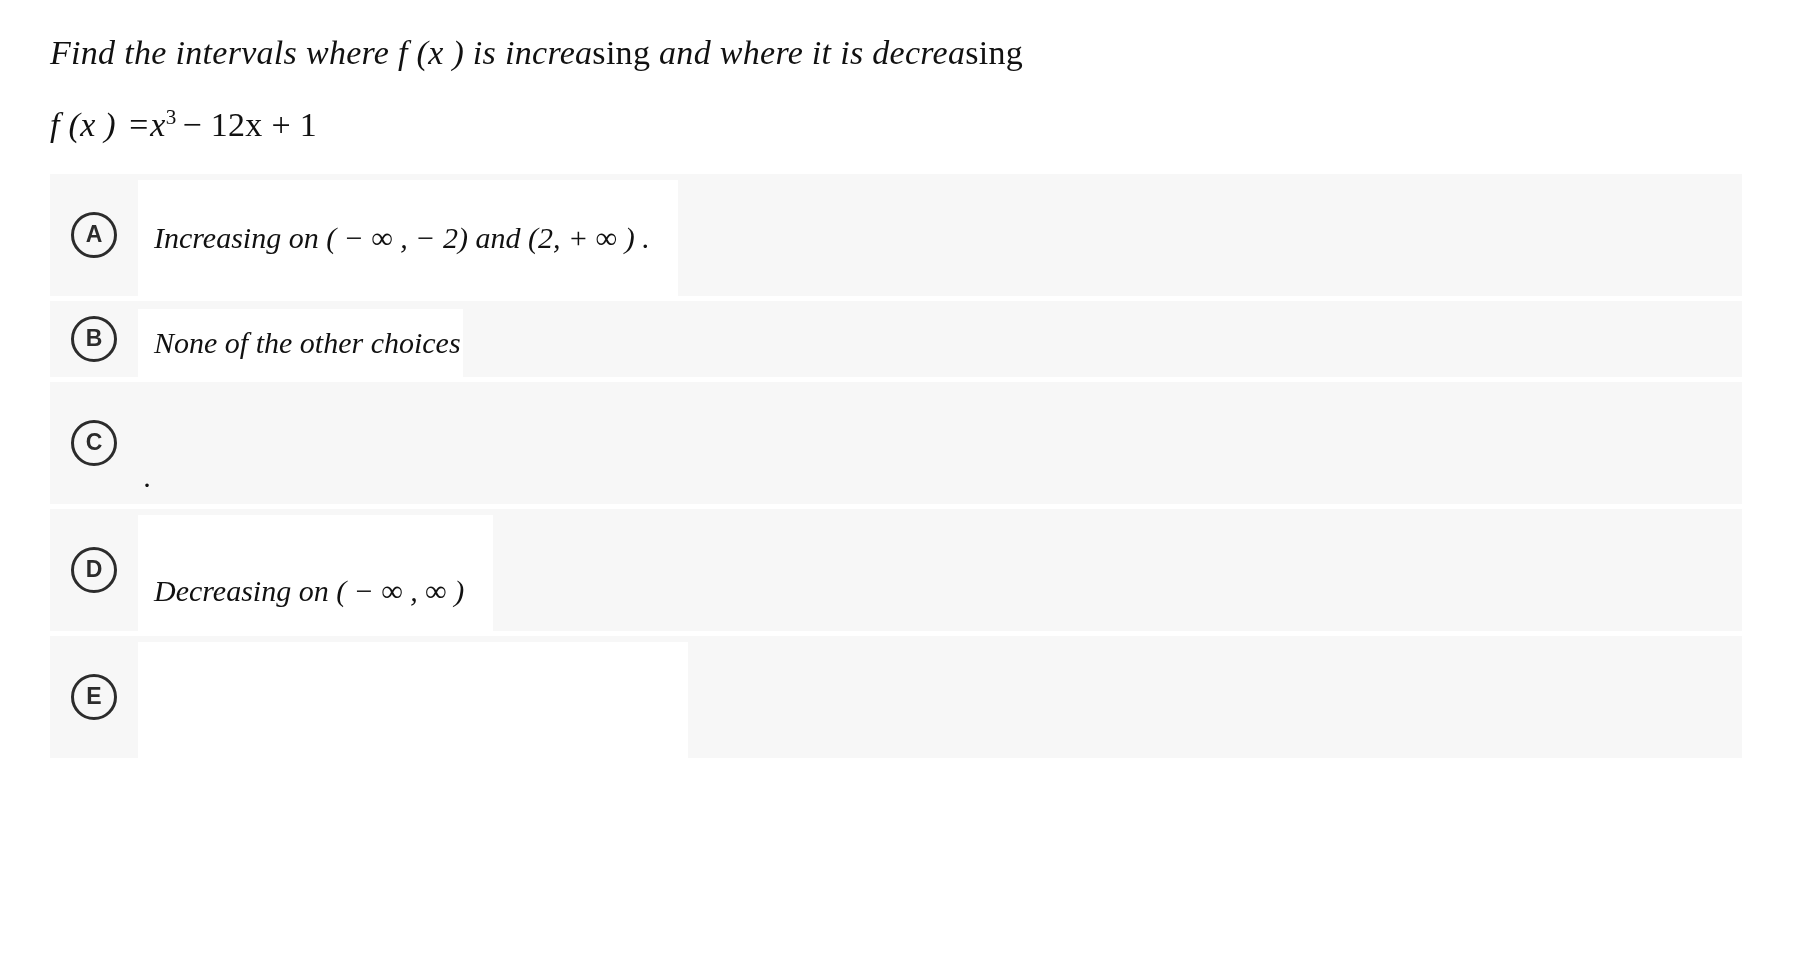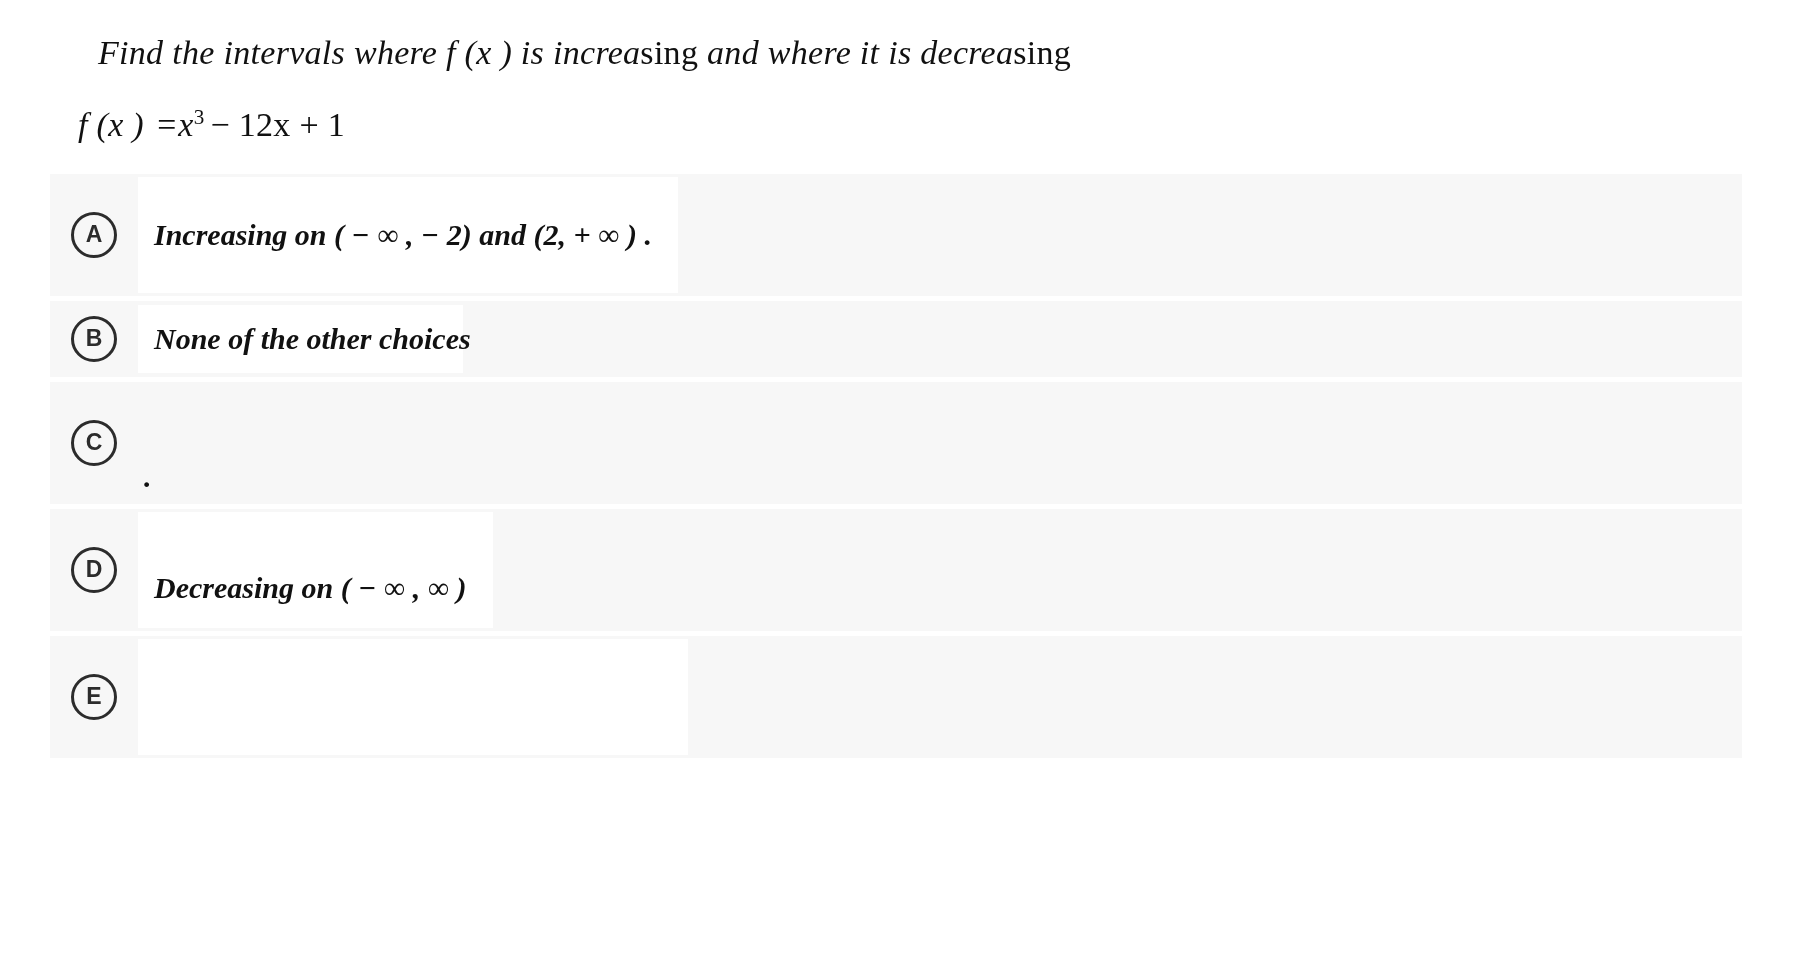--- a/index.html
+++ b/index.html
@@ -29,25 +29,23 @@
   .q-line {
     font-style: italic;
     font-size: 34px;
     line-height: 1.35;
     letter-spacing: 0.3px;
     color: #111111;
     white-space: nowrap;
   }
   .q-prompt {
     margin-bottom: 26px;
-    margin-left: 48px;
   }
   .q-formula {
     margin-bottom: 0;
-    margin-left: 28px;
   }
   .upright {
     font-style: normal;
   }
   sup.exp {
     font-size: 0.62em;
     vertical-align: super;
     font-style: normal;
     line-height: 0;
   }
@@ -88,24 +86,23 @@
     font-weight: bold;
     font-size: 23px;
     font-style: normal;
     color: #2c2c2c;
     box-sizing: border-box;
     flex: 0 0 auto;
   }
   .option-body {
     flex: 1 1 auto;
     display: flex;
-    align-items: center;
+    align-items: flex-end;
     position: relative;
     align-self: stretch;
-    font-weight: bold;
   }
   .answer-box {
     background: #ffffff;
     box-sizing: border-box;
     padding: 14px 18px 14px 16px;
     display: flex;
     flex-direction: column;
     justify-content: center;
   }
   .answer-line {

